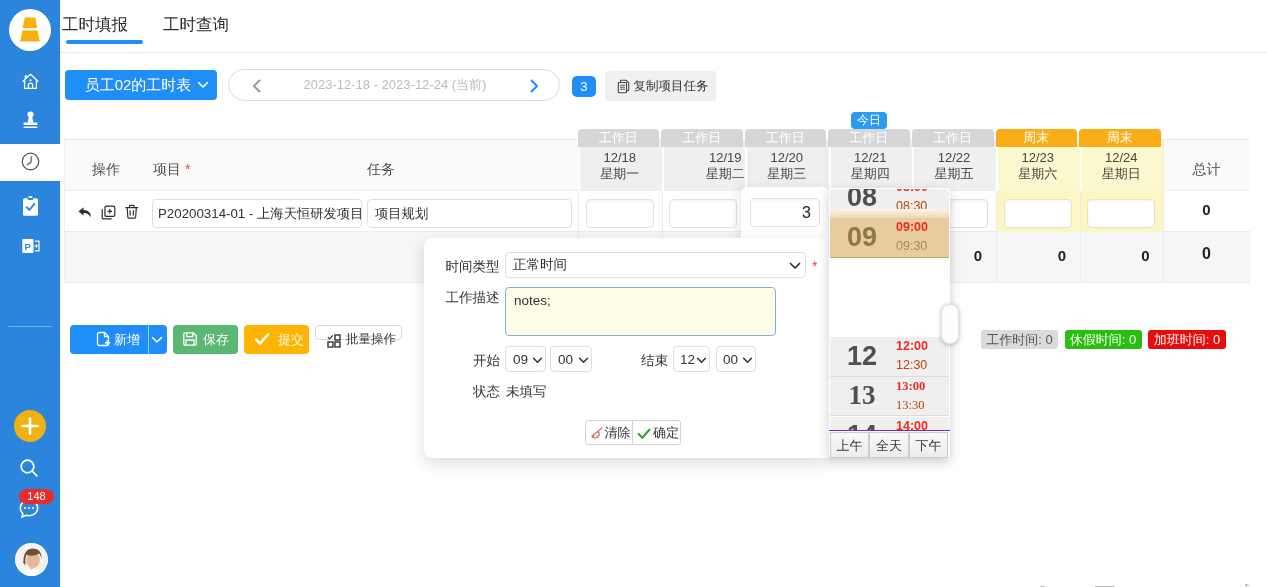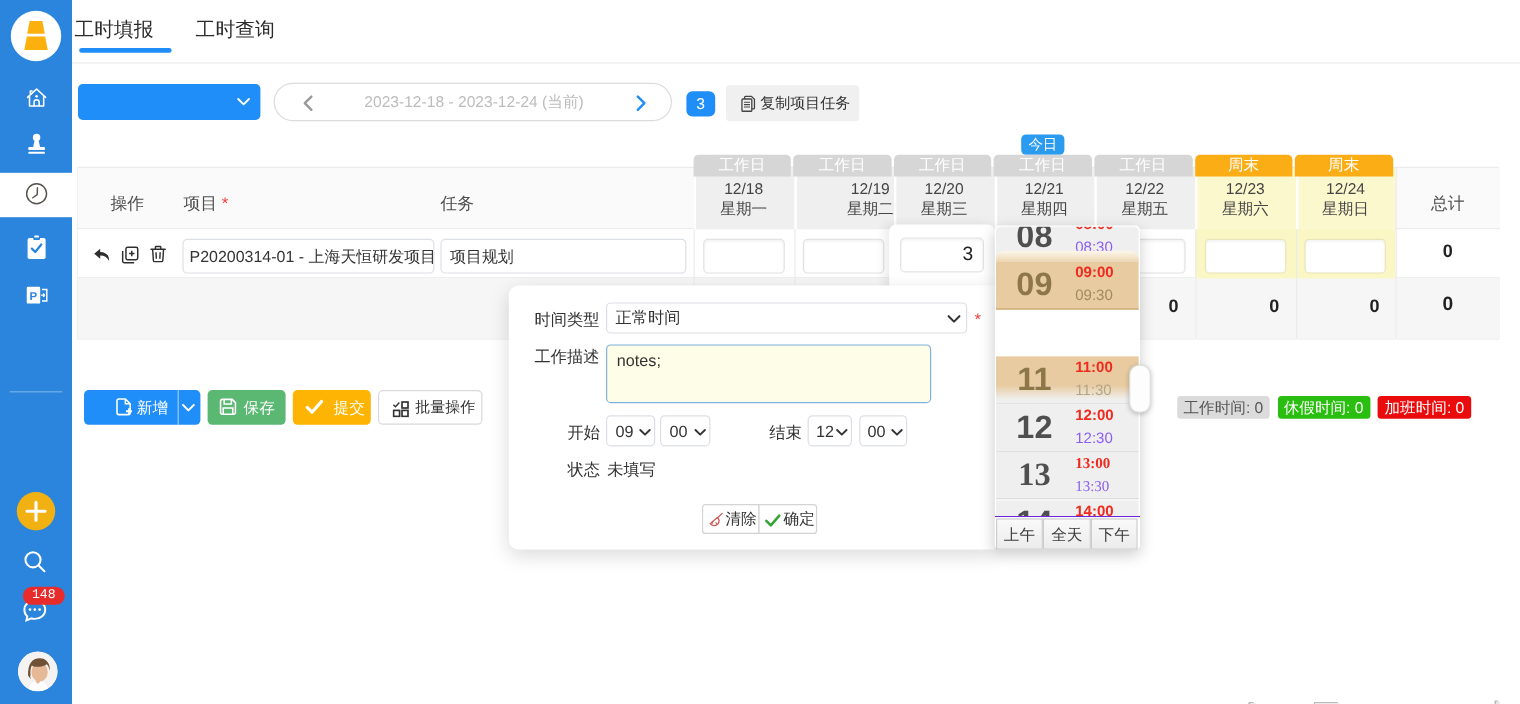--- a/index.html
+++ b/index.html
@@ -3,21 +3,21 @@
 <meta charset="utf-8">
 <style>
 * { margin:0; padding:0; box-sizing:border-box; }
 html,body { width:1267px; height:587px; overflow:hidden; background:#fff;
   font-family:"Liberation Sans", sans-serif; }
 .abs { position:absolute; }
 #page { position:relative; width:1267px; height:587px; background:#fff; overflow:hidden; }
 #picker .row { left:0; width:119px; height:39.7px; background:#efefef; border-bottom:1px solid #dcdcdc; }
 #picker .row b { position:absolute; left:14px; top:3.5px; width:36px; text-align:center; font-size:27px; font-weight:bold; color:#4f4f4f; font-style:normal; }
 #picker .row i { position:absolute; left:66px; top:2px; font-size:12.5px; font-weight:bold; color:#ef2b1e; font-style:normal; }
-#picker .row u { position:absolute; left:66px; top:21px; font-size:12.5px; color:#8b5cf6; text-decoration:none; }
+#picker .row u { position:absolute; left:66px; top:21px; font-size:12.5px; color:#c2410c; text-decoration:none; }
 #picker .tan { background:#e8cba1; }
 #picker .tan b { color:#8d7748; }
 #picker .tan u { color:#a18a5c; }
 #picker .tan11 { background:linear-gradient(#e8cba1 0, #e8cba1 24px, #efefef 36px); }
 #picker .tan11 b { color:#8d7748; }
 #picker .tan11 u { color:#b4a683; }
 </style>
 </head>
 <body>
 <div id="page">
@@ -79,41 +79,42 @@
 
   <svg class="abs" style="left:17px;top:497px;" width="24" height="24" viewBox="0 0 24 24" fill="none" stroke="#fff" stroke-width="1.6">
     <path d="M12 3.5 c4.9 0 8.7 3.3 8.7 7.6 0 4.3 -3.8 7.6 -8.7 7.6 -1 0 -2 -.1 -2.9 -.4 L5 20 l.8 -3.3 C4.2 15.3 3.3 13.6 3.3 11.1 3.3 6.8 7.1 3.5 12 3.5 Z"></path>
   </svg>
   <svg class="abs" style="left:17px;top:497px;" width="24" height="24" viewBox="0 0 24 24" fill="#fff">
     <circle cx="8" cy="11" r="1.1"></circle>
         <circle cx="12" cy="11" r="1.1"></circle>
         <circle cx="16" cy="11" r="1.1"></circle>
   </svg>
 
-  <div class="abs" style="left:19px;top:489px;width:35px;height:15px;border-radius:8px;background:#e82c2c;color:#fff;font-size:11px;text-align:center;line-height:15px;font-family:Liberation Mono, monospace;">148</div>
+  <div class="abs" style="left:19px;top:489px;width:35px;height:15px;border-radius:8px;background:#e82c2c;color:#fff;font-size:11px;text-align:center;line-height:15px;">148</div>
 
   <div class="abs" style="left:15px;top:543px;width:33px;height:33px;border-radius:50%;background:#fbfbfb;overflow:hidden;">
     <svg width="33" height="33" viewBox="0 0 33 33">
       <circle cx="16.5" cy="16.5" r="16.5" fill="#f5f3f1"></circle>
       <ellipse cx="18" cy="17" rx="6.8" ry="8" fill="#e5b896"></ellipse>
       <path d="M8.5 20 C8 10 12 5.5 18 5.5 C23.5 5.5 27 9.5 26.5 16 C26.5 16 25.5 11.5 24 10.5 C20 13.5 12.5 13 11.5 11.5 C10.5 13.5 10 17 10.5 20 Z" fill="#6e5136"></path>
       <path d="M8.5 20 L10.5 23 L9.5 14 Z" fill="#6e5136"></path>
       <path d="M9 33 C9 26.5 13 24.5 16.5 24.5 C21 24.5 25 26.5 25 33 Z" fill="#fdfdfd"></path>
       <path d="M14.5 24.5 L16.5 27 L19 24.5 L18.5 23 H15.5 Z" fill="#e5b896"></path>
     </svg>
   </div>
 </div>
 
 <div class="abs" style="left:60px;top:0;width:1207px;height:53px;background:#fff;border-bottom:1px solid #ebebeb;">
   <div class="abs" style="left:2px;top:14px;font-size:16.5px;color:#2b2b2b;">工时填报</div>
   <div class="abs" style="left:6px;top:40px;width:77px;height:4px;border-radius:2px;background:#208ef8;"></div>
   <div class="abs" style="left:103px;top:14px;font-size:16.5px;color:#2b2b2b;">工时查询</div>
 </div>
 
 <div class="abs" style="left:65px;top:70px;width:152px;height:30px;border-radius:4px;background:#208ef8;color:#fff;font-size:15px;text-align:center;line-height:30px;">
+      <span style="position:absolute;left:18px;top:0;width:110px;text-align:center;">员工02的工时表</span>
       <svg class="abs" style="left:132px;top:11px;" width="12" height="8" viewBox="0 0 12 8" fill="none" stroke="#fff" stroke-width="1.6" stroke-linecap="round" stroke-linejoin="round">
         <path d="M1.5 1.5 L6 6 L10.5 1.5"></path>
       </svg>
     </div>
 <div class="abs" style="left:228px;top:69px;width:332px;height:32px;border-radius:16px;border:1px solid #dcdcdc;background:#fff;">
   <svg class="abs" style="left:20px;top:8px;" width="16" height="16" viewBox="0 0 16 16" fill="none" stroke="#9a9a9a" stroke-width="2" stroke-linecap="round" stroke-linejoin="round">
         <path d="M10.5 2.5 L5 8 L10.5 13.5"></path>
       </svg>
   <div class="abs" style="left:0;top:0;width:332px;height:30px;text-align:center;line-height:30px;font-size:13px;color:#bcbcbc;">2023-12-18 - 2023-12-24 (当前)</div>
   <svg class="abs" style="left:297px;top:8px;" width="16" height="16" viewBox="0 0 16 16" fill="none" stroke="#208ef8" stroke-width="2" stroke-linecap="round" stroke-linejoin="round">
@@ -231,21 +232,21 @@
     <path d="M4 14 V9 H12 V14"></path>
   </svg>
   <span style="position:absolute;left:30px;top:0;line-height:29px;font-size:13px;color:#fff;">保存</span>
 </div>
 <div class="abs" style="left:244px;top:325px;width:65px;height:29px;border-radius:4px;background:#feb402;">
   <svg class="abs" style="left:10px;top:7px;" width="16" height="14" viewBox="0 0 16 14" fill="none" stroke="#fff" stroke-width="2.6" stroke-linecap="round" stroke-linejoin="round">
         <path d="M2 7.5 L6 11.5 L14 2.5"></path>
       </svg>
   <span style="position:absolute;left:34px;top:0;line-height:29px;font-size:13px;color:#fff;">提交</span>
 </div>
-<div class="abs" style="left:315px;top:325px;width:87px;height:29px;border-radius:4px;background:#fff;border:1px solid #d9d9d9;">
+<div class="abs" style="left:315px;top:325px;width:87px;height:15px;border-radius:4px;background:#fff;border:1px solid #d9d9d9;">
   <svg class="abs" style="left:11px;top:8px;" width="14" height="14" viewBox="0 0 14 14" fill="none" stroke="#333" stroke-width="1.4">
     <path d="M0.8 3.2 L2.6 5 L5.8 1.4" stroke-width="1.2"></path>
     <rect x="8" y="1" width="5" height="5"></rect>
     <rect x="1" y="8" width="5" height="5"></rect>
     <rect x="8" y="8" width="5" height="5"></rect>
   </svg>
   <span style="position:absolute;left:30px;top:0;line-height:27px;font-size:12.5px;color:#333;">批量操作</span>
 </div>
 
 <div class="abs" style="left:981px;top:330px;width:77px;height:19px;border-radius:3px;background:#dbdbdb;color:#555;font-size:13px;text-align:center;line-height:19px;">工作时间: 0</div>
@@ -318,25 +319,20 @@
     <div class="abs row" style="top:-10.7px;">
           <b>08</b>
           <i>08:00</i>
           <u>08:30</u>
         </div>
     <div class="abs row tan" style="top:29px;border-bottom-color:#c9a76c;">
           <b>09</b>
           <i>09:00</i>
           <u>09:30</u>
         </div>
-    <div class="abs row tan11" style="top:108.4px;">
-          <b>11</b>
-          <i>11:00</i>
-          <u>11:30</u>
-        </div>
     <div class="abs row" style="top:148.1px;">
           <b>12</b>
           <i>12:00</i>
           <u>12:30</u>
         </div>
     <div class="abs row" style="top:187.8px;font-family:Liberation Serif, serif;">
           <b>13</b>
           <i>13:00</i>
           <u>13:30</u>
         </div>

